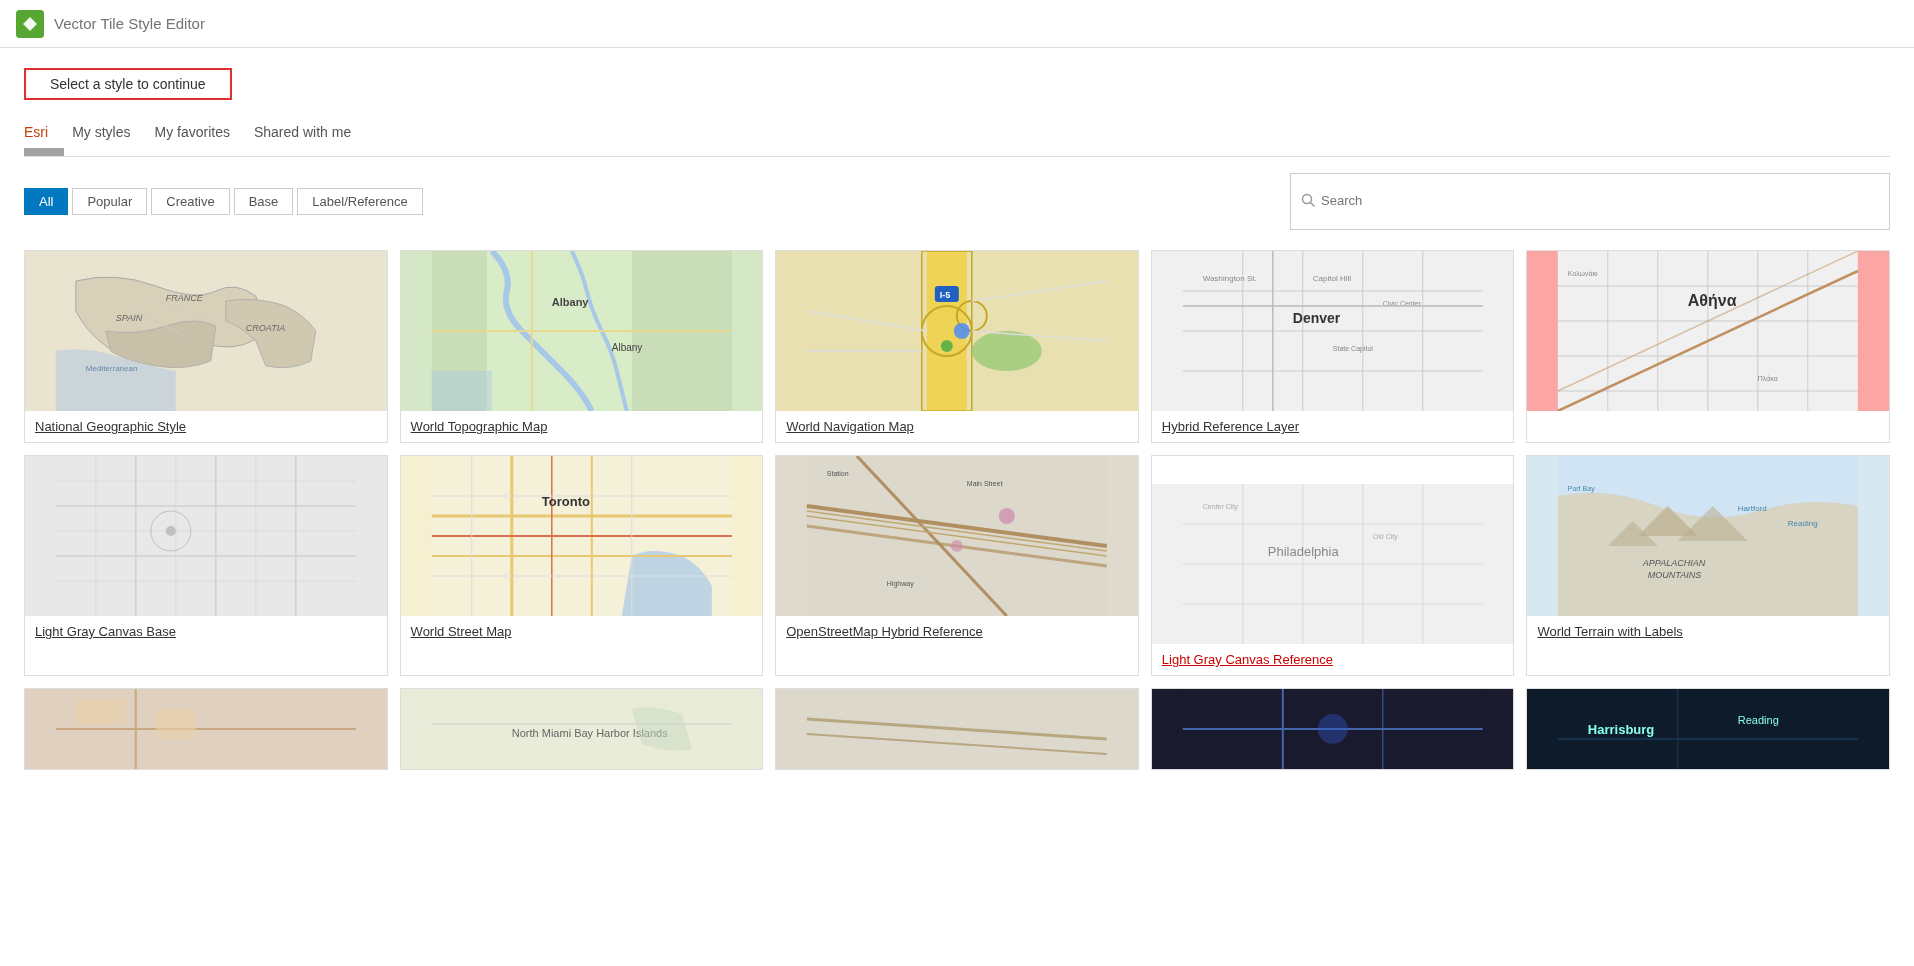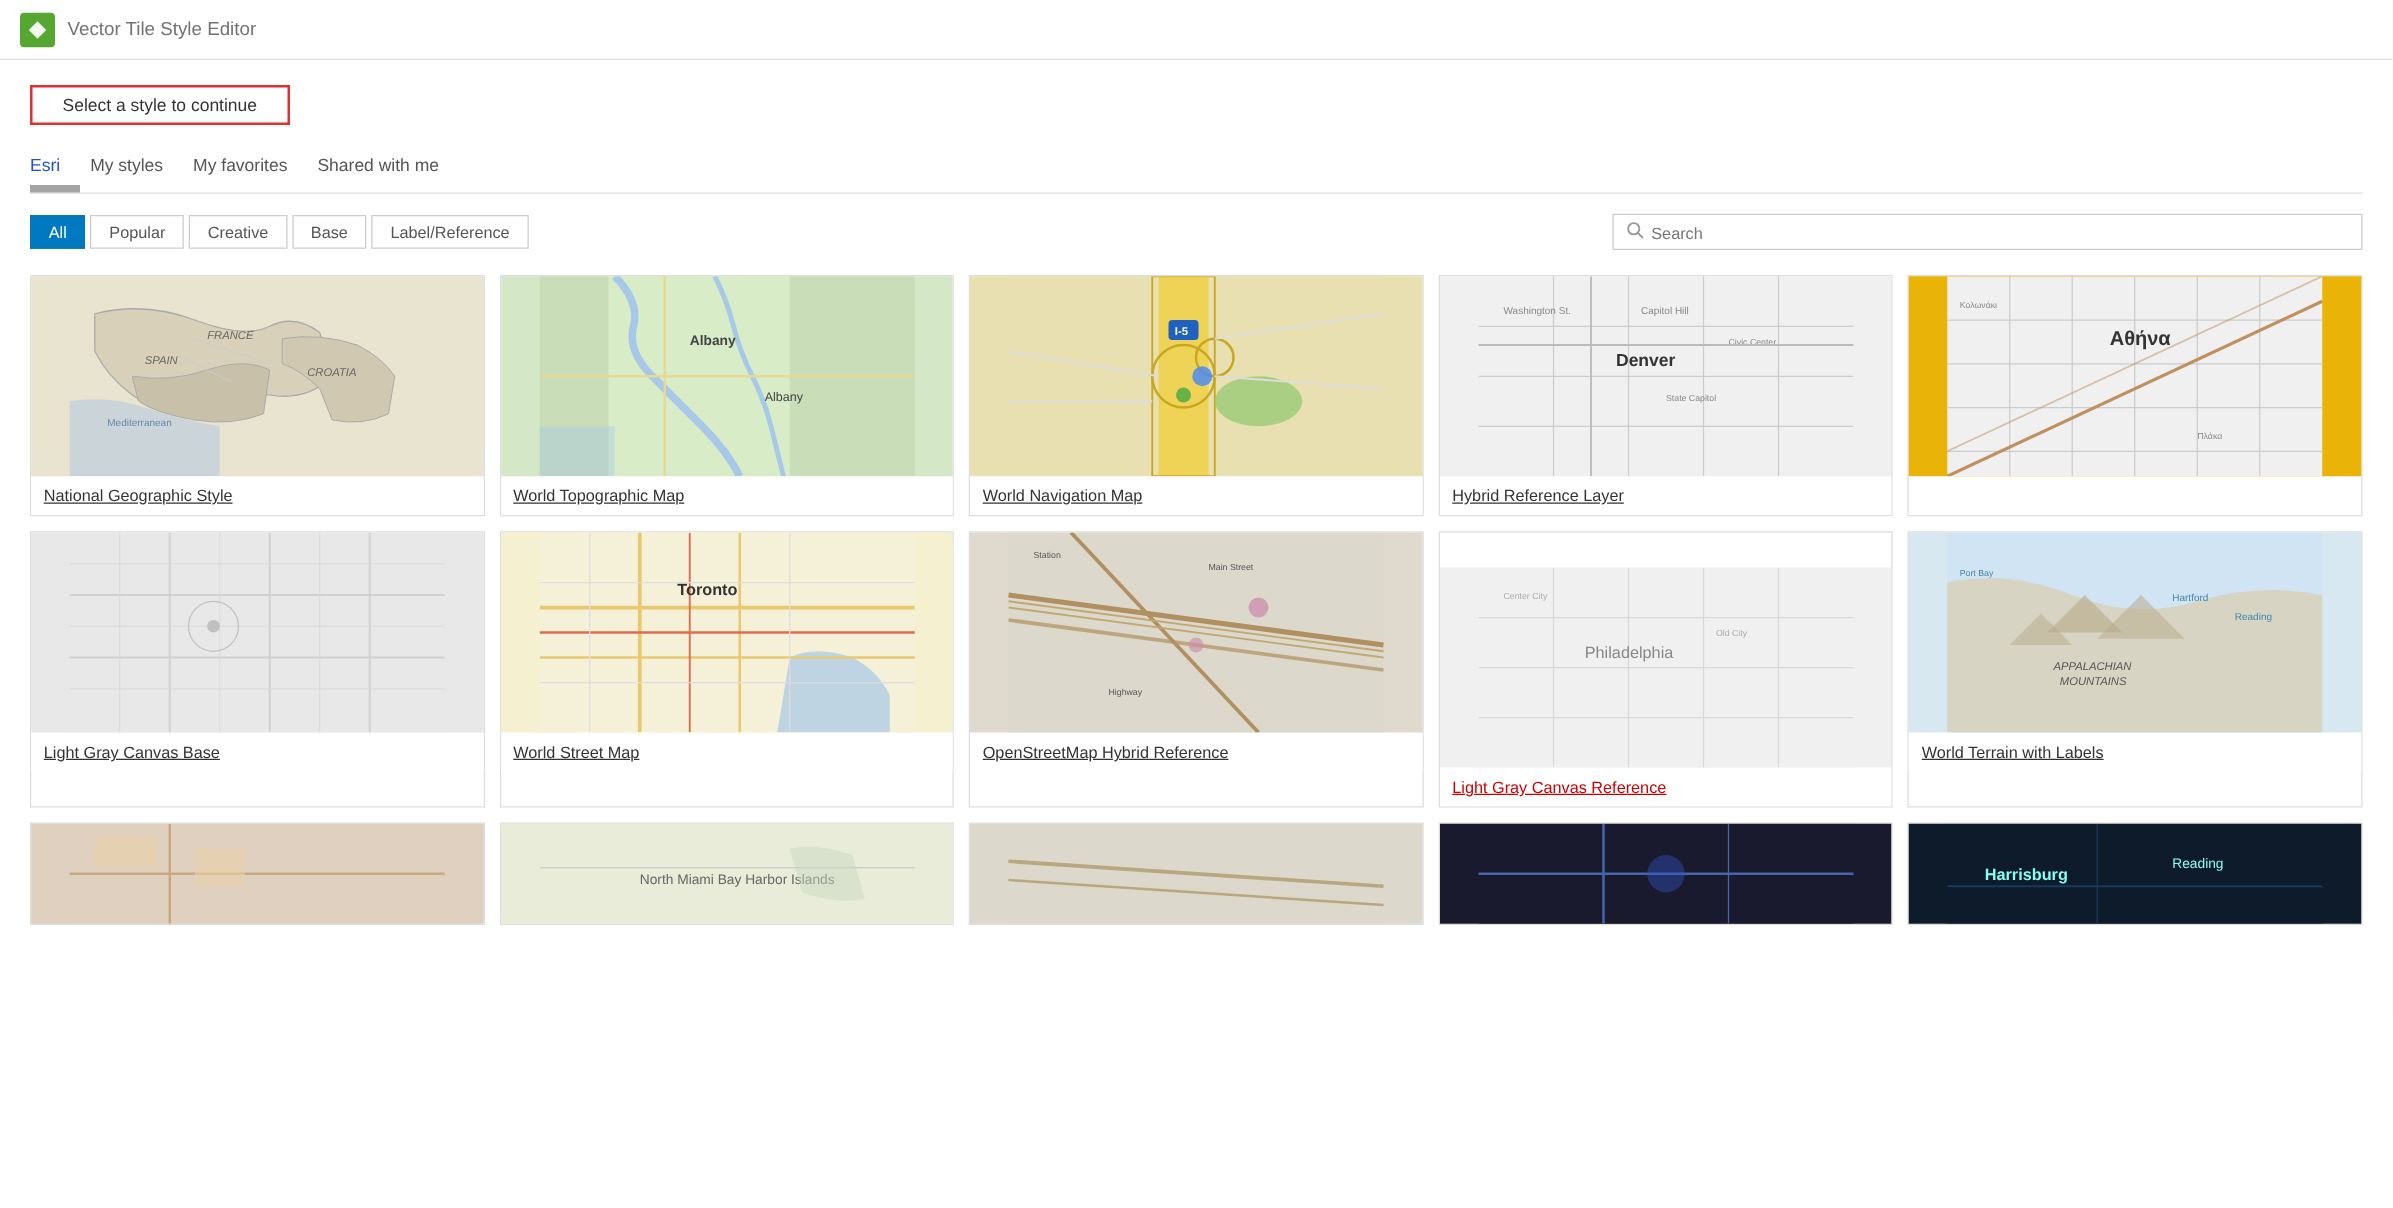--- a/index.html
+++ b/index.html
@@ -48,22 +48,22 @@
     .tab {
       padding: 8px 16px 8px 0;
       margin-right: 8px;
       cursor: pointer;
       font-size: 14px;
       color: #555;
       border-bottom: 2px solid transparent;
       user-select: none;
     }
     .tab.active {
-      color: #1d4ed8;
-      border-bottom: 6px solid #a3a3a3;
+      color: #c2410c;
+      border-bottom: 8px solid #a3a3a3;
     }
 
     
     .filter-row {
       display: flex;
       align-items: center;
       margin-bottom: 20px;
     }
     .filter-btn {
       padding: 5px 14px;
@@ -76,23 +76,23 @@
     }
     .filter-btn.active {
       background: #0079c1;
       color: #fff;
       border-color: #0079c1;
     }
 
     .search-box {
       margin-left: auto;
       display: flex;
-      align-items: flex-end;
+      align-items: flex-start;
       border: 1px solid #ccc;
-      padding: 5px 10px;
+      padding: 19px 10px;
       width: 600px;
       background: #fff;
     }
     .search-icon-wrap {
       color: #999;
       margin-right: 6px;
       font-size: 14px;
     }
     .search-input {
       border: none;
@@ -144,21 +144,21 @@
     }
     .thumb-world-nav {
       background: #e8e0b0;
       position: relative;
     }
     .thumb-hybrid-ref {
       background: #f0f0f0;
       position: relative;
     }
     .thumb-hybrid-local {
-      background: #eab308;
+      background: #fca5a5;
       position: relative;
     }
     .thumb-light-gray {
       background: #e8e8e8;
       position: relative;
     }
     .thumb-world-street {
       background: #f5f0d0;
       position: relative;
     }

